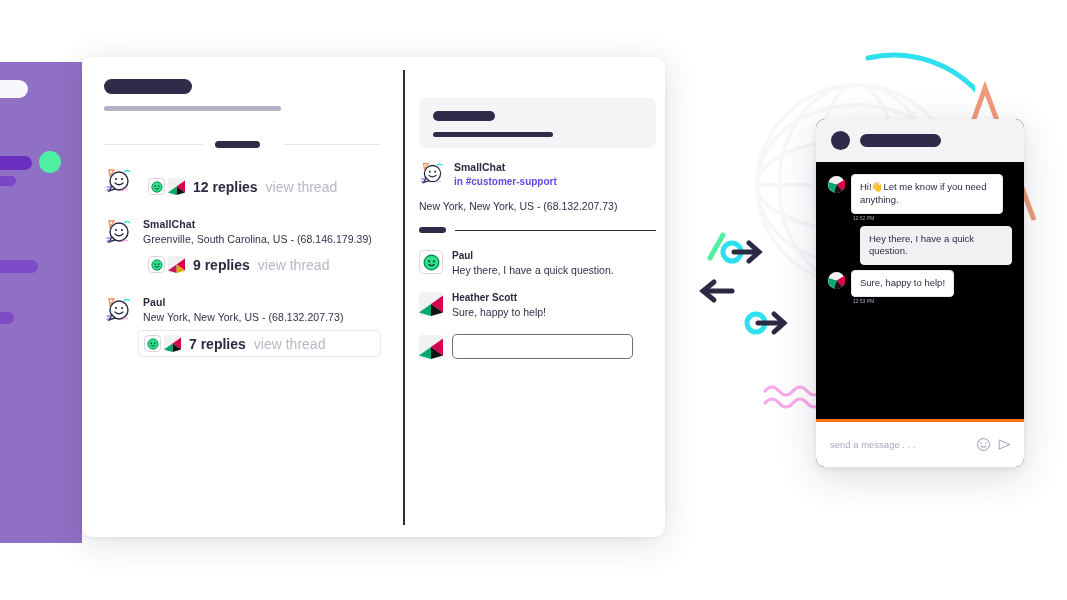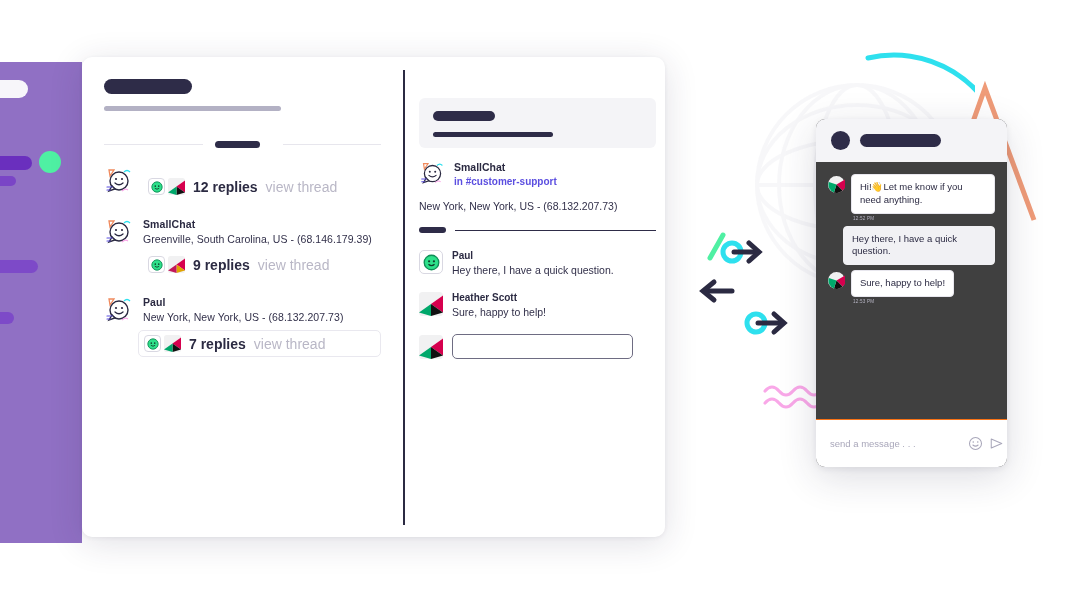--- a/index.html
+++ b/index.html
@@ -91,22 +91,22 @@
   .msg-text { font-size: 10.5px; color: #32304a; margin-top: 3px; }
   #composer-row { display: flex; align-items: center; margin: 16px 0 0 14px; }
   #composer-input {
     width: 181px; height: 25px; border: 1.3px solid #6e6c82; border-radius: 5px;
     background: #fff; font-family: "Liberation Sans", sans-serif; font-size: 10.5px;
     color: #32304a; padding: 0 7px; outline: none;
   }
 
   
   #chat-widget {
-    position: absolute; left: 816px; top: 119px; width: 191px; height: 348px;
-    background: #404040; border-radius: 9px;
+    position: absolute; left: 816px; top: 119px; width: 208px; height: 348px;
+    background: #000000; border-radius: 9px;
     box-shadow: 0 10px 38px rgba(40,38,70,.16), 0 2px 6px rgba(40,38,70,.08);
     overflow: hidden; display: flex; flex-direction: column;
   }
   #widget-header {
     height: 43px; background: #f4f4f7; display: flex; align-items: center; padding-left: 15px; flex: 0 0 auto;
   }
   #widget-avatar-ph { width: 19px; height: 19px; border-radius: 50%; background: #2e2c48; }
   #widget-title-ph { width: 81px; height: 13px; border-radius: 7px; background: #2e2c48; margin-left: 10px; }
   #widget-body { flex: 1 1 auto; padding: 12px 12px 0 12px; }
 
@@ -117,21 +117,21 @@
   .w-bubble {
     background: #fff; border: 1px solid #e8e7ee; border-radius: 4px;
     padding: 6px 8px; font-size: 9.5px; line-height: 1.35; color: #2b2a42;
   }
   .w-bubble.in-bubble { background: #fff; }
   .w-bubble.out-bubble { background: #f1f1f4; border-color: #f1f1f4; }
   .w-time { font-size: 4.6px; color: #b7b5c4; margin: 2px 0 0 2px; letter-spacing: .2px; }
 
   #widget-footer {
     flex: 0 0 auto; height: 48px; display: flex; align-items: center;
-    padding: 0 12px 0 14px; border-top: 1px solid #f97316; background: #fff;
+    padding: 0 12px 0 14px; border-top: 3px solid #f97316; background: #fff;
   }
   #widget-composer-input {
     flex: 1 1 auto; border: none; outline: none; background: transparent;
     font-family: "Liberation Sans", sans-serif; font-size: 9.5px; color: #2b2a42;
   }
   #widget-composer-input::placeholder { color: #a9a7ba; }
   .footer-icon { width: 15px; height: 15px; margin-left: 6px; flex: 0 0 auto; }
 </style>
 </head>
 <body>

